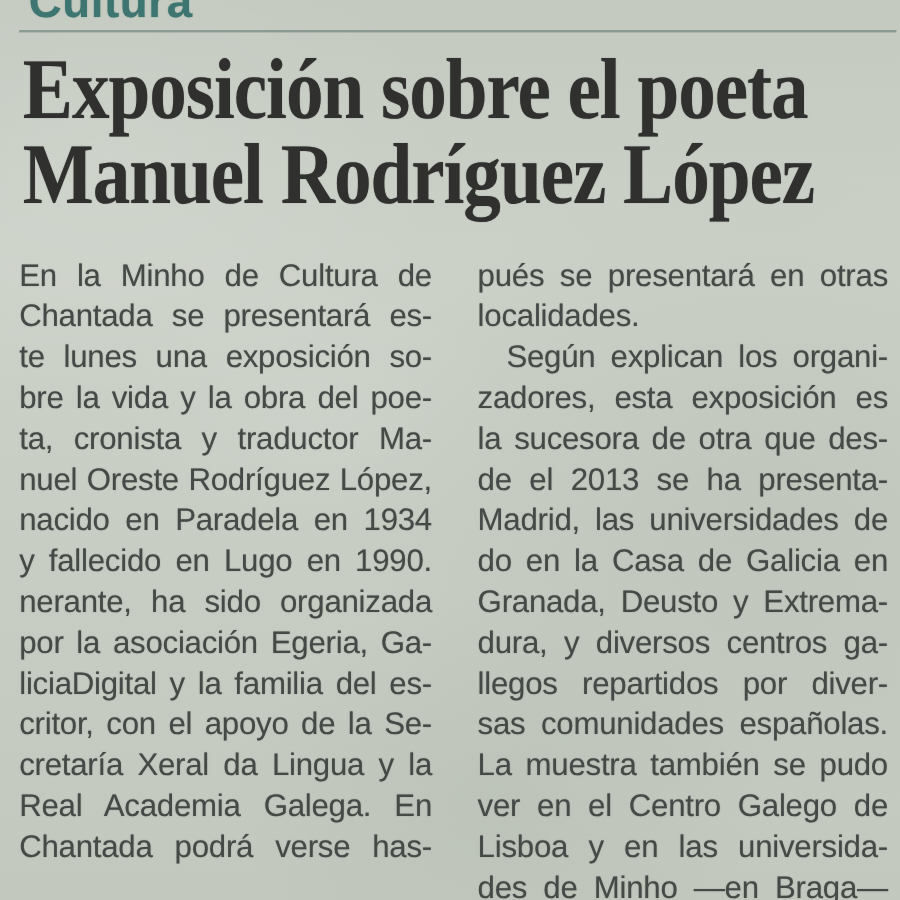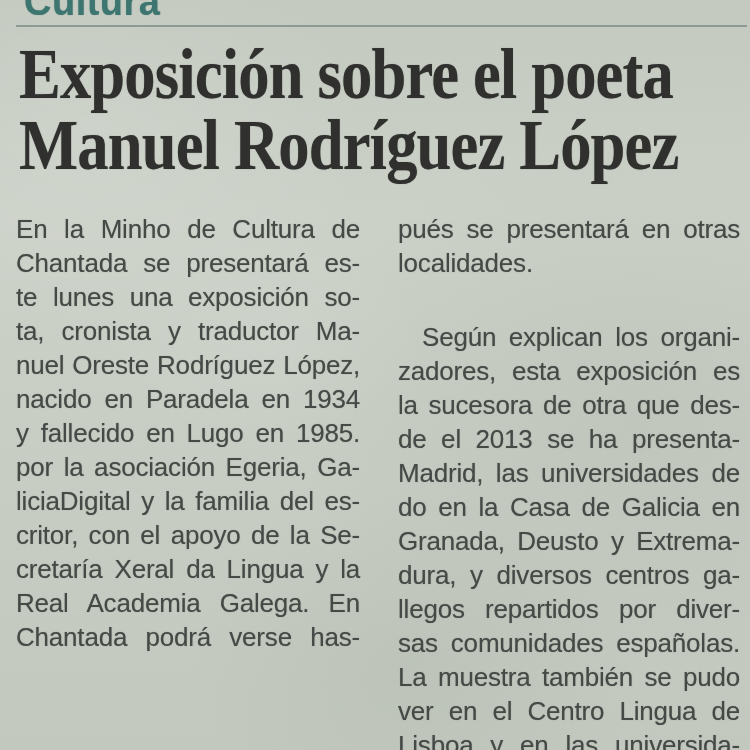--- a/index.html
+++ b/index.html
@@ -74,40 +74,42 @@
   }
   .col-left  { left: 16px;  width: 344px; }
   .col-right { left: 398px; width: 342px; }
   .bline {
     text-align: justify;
     text-align-last: justify;
     height: 34px;
     overflow: visible;
   }
   .bline.pend   { text-align-last: left; }
-  .bline.indent { text-indent: 24px; margin-top: 40px; }
+  .bline.indent { text-indent: 24px; }
 </style>
 </head>
 <body>
 
 <div class="paper">
   <div class="kicker">Cultura</div>
 
   <div class="rule"></div>
 
   <h1 class="headline"><span>Exposición sobre el poeta</span><br><span>Manuel Rodríguez López</span></h1>
 
   <div class="col col-left">
       <div class="bline">En la Minho de Cultura de</div>
       <div class="bline">Chantada se presentará es-</div>
       <div class="bline">te lunes una exposición so-</div>
+      <div class="bline">bre la vida y la obra del poe-</div>
       <div class="bline">ta, cronista y traductor Ma-</div>
       <div class="bline">nuel Oreste Rodríguez López,</div>
       <div class="bline">nacido en Paradela en 1934</div>
-      <div class="bline">y fallecido en Lugo en 1985.</div>
+      <div class="bline">y fallecido en Lugo en 1990.</div>
+      <div class="bline">nerante, ha sido organizada</div>
       <div class="bline">por la asociación Egeria, Ga-</div>
       <div class="bline">liciaDigital y la familia del es-</div>
       <div class="bline">critor, con el apoyo de la Se-</div>
       <div class="bline">cretaría Xeral da Lingua y la</div>
       <div class="bline">Real Academia Galega. En</div>
       <div class="bline">Chantada podrá verse has-</div>
     </div>
 
   <div class="col col-right">
       <div class="bline">pués se presentará en otras</div>
@@ -116,17 +118,17 @@
       <div class="bline">zadores, esta exposición es</div>
       <div class="bline">la sucesora de otra que des-</div>
       <div class="bline">de el 2013 se ha presenta-</div>
       <div class="bline">Madrid, las universidades de</div>
       <div class="bline">do en la Casa de Galicia en</div>
       <div class="bline">Granada, Deusto y Extrema-</div>
       <div class="bline">dura, y diversos centros ga-</div>
       <div class="bline">llegos repartidos por diver-</div>
       <div class="bline">sas comunidades españolas.</div>
       <div class="bline">La muestra también se pudo</div>
-      <div class="bline">ver en el Centro Lingua de</div>
+      <div class="bline">ver en el Centro Galego de</div>
       <div class="bline">Lisboa y en las universida-</div>
       <div class="bline">des de Minho —en Braga—</div>
     </div>
 </div>
 
 </body></html>

